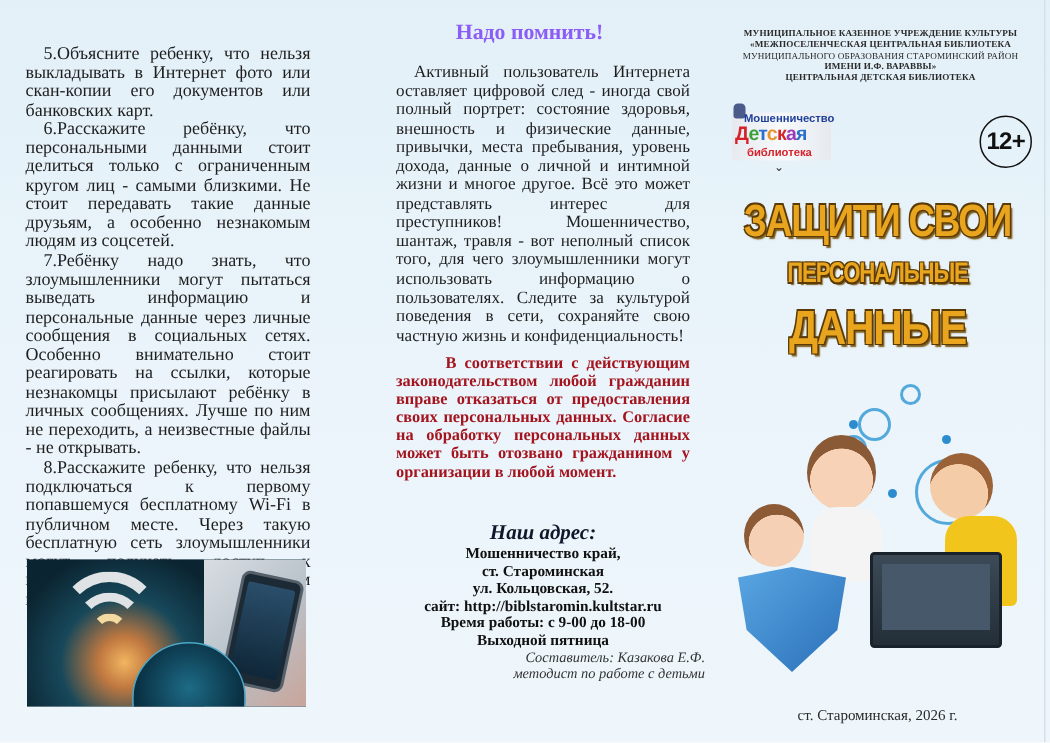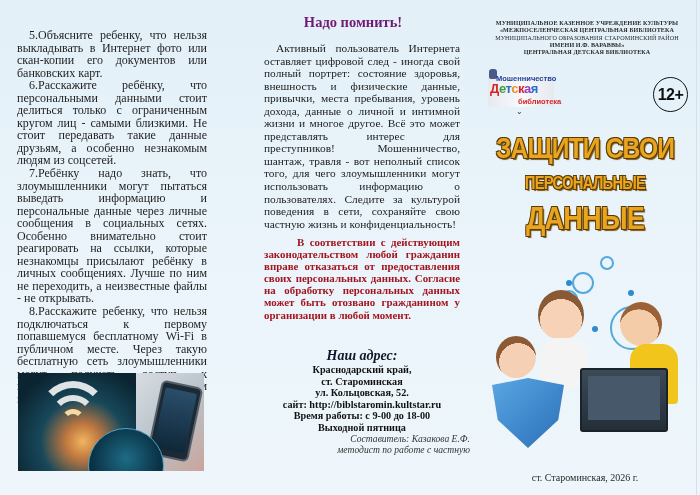--- a/index.html
+++ b/index.html
@@ -51,21 +51,21 @@
   }
   .hacker-circle {
     position: absolute; left: 70px; top: 55px; width: 76px; height: 76px;
     border-radius: 50%; background: radial-gradient(circle at 50% 40%, #1d6b86 0%, #0a3144 60%, #041a26 100%);
     border: 1px solid #4ba6c6;
   }
 
   
   .p2-title {
     position: absolute; left: 0; top: 14px; width: 234px; text-align: center;
-    color: #701a75; font-weight: bold; font-size: 14.5px;
+    color: #8b5cf6; font-weight: bold; font-size: 14.5px;
   }
   .p2-text {
     position: absolute; left: 28px; top: 42px; width: 196px;
     font-size: 11.4px; line-height: 12.55px; text-align: justify;
   }
   .p2-text p { text-indent: 12px; }
   .p2-law {
     position: absolute; left: 28px; top: 236px; width: 196px;
     font-size: 10.9px; line-height: 12.1px; text-align: justify;
     color: #a4141e; font-weight: bold;
@@ -89,21 +89,21 @@
     position: absolute; left: 16px; top: 69px; width: 70px; height: 42px;
   }
   .logo-book {
     position: absolute; left: 2px; top: 6px; width: 66px; height: 32px;
     background: linear-gradient(90deg, #e6e9ee, #f9fafb 50%, #e6e9ee);
     border-radius: 2px; opacity: 0.9;
   }
   .logo-l1 { position: absolute; left: 10px; top: 5px; font-family: "Liberation Sans", sans-serif; font-size: 7.5px; font-weight: bold; color: #1f3f9b; }
   .logo-l2 { position: absolute; left: 4px; top: 12px; font-family: "Liberation Sans", sans-serif; font-size: 13px; font-weight: bold; letter-spacing: -0.5px; text-align: right; }
   .logo-l2 .r { color: #d6232b; } .logo-l2 .g { color: #3aa13a; } .logo-l2 .b { color: #2a6fc9; } .logo-l2 .o { color: #e7932b; } .logo-l2 .p { color: #9d3ab8; }
-  .logo-l3 { position: absolute; left: 12px; top: 28px; font-family: "Liberation Sans", sans-serif; font-size: 7.5px; font-weight: bold; color: #d6232b; margin-left: 20px; }
+  .logo-l3 { position: absolute; left: 12px; top: 28px; font-family: "Liberation Sans", sans-serif; font-size: 7.5px; font-weight: bold; color: #d6232b; }
   .logo-owl { position: absolute; left: 3px; top: 0; width: 8px; height: 10px; background: #4a5a8a; border-radius: 3px 3px 2px 2px; }
   .logo-chev { position: absolute; left: 30px; top: 38px; font-size: 8px; color: #333; font-family: "DejaVu Sans", sans-serif; }
 
   .age {
     position: absolute; left: 151px; top: 77px; width: 35px; height: 35px;
     border: 1.5px solid #111; border-radius: 50%;
     font-family: "Liberation Sans", sans-serif; font-weight: bold; font-size: 16px;
     display: flex; align-items: center; justify-content: center; color: #111; letter-spacing: -0.5px; margin-left: 32px;
   }
 
@@ -169,28 +169,28 @@
 <section class="panel p2">
   <h2 class="p2-title">Надо помнить!</h2>
   <div class="p2-text">
     <p>Активный пользователь Интернета оставляет цифровой след - иногда свой полный портрет: состояние здоровья, внешность и физические данные, привычки, места пребывания, уровень дохода, данные о личной и интимной жизни и многое другое. Всё это может представлять интерес для преступников! Мошенничество, шантаж, травля - вот неполный список того, для чего злоумышленники могут использовать информацию о пользователях. Следите за культурой поведения в сети, сохраняйте свою частную жизнь и конфиденциальность!</p>
   </div>
   <div class="p2-law">
     <p>В соответствии с действующим законодательством любой гражданин вправе отказаться от предоставления своих персональных данных. Согласие на обработку персональных данных может быть отозвано гражданином у организации в любой момент.</p>
   </div>
   <div class="address">
     <div class="head">Наш адрес:</div>
-    <div class="line">Краснодарский край,</div>
+    <div class="line">Мошенничество край,</div>
     <div class="line">ст. Староминская</div>
     <div class="line">ул. Кольцовская, 52.</div>
     <div class="line">сайт: http://biblstaromin.kultstar.ru</div>
     <div class="line">Время работы: с 9-00 до 18-00</div>
     <div class="line">Выходной пятница</div>
     <div class="italic">Составитель: Казакова Е.Ф.</div>
-    <div class="italic">методист по работе с частную</div>
+    <div class="italic">методист по работе с детьми</div>
   </div>
 </section>
 
 <section class="panel p3">
   <div class="org">
     <div>МУНИЦИПАЛЬНОЕ КАЗЕННОЕ УЧРЕЖДЕНИЕ КУЛЬТУРЫ</div>
     <div>«МЕЖПОСЕЛЕНЧЕСКАЯ ЦЕНТРАЛЬНАЯ БИБЛИОТЕКА</div>
     <div class="thin">МУНИЦИПАЛЬНОГО ОБРАЗОВАНИЯ СТАРОМИНСКИЙ РАЙОН</div>
     <div>ИМЕНИ И.Ф. ВАРАВВЫ»</div>
     <div>ЦЕНТРАЛЬНАЯ ДЕТСКАЯ БИБЛИОТЕКА</div>

